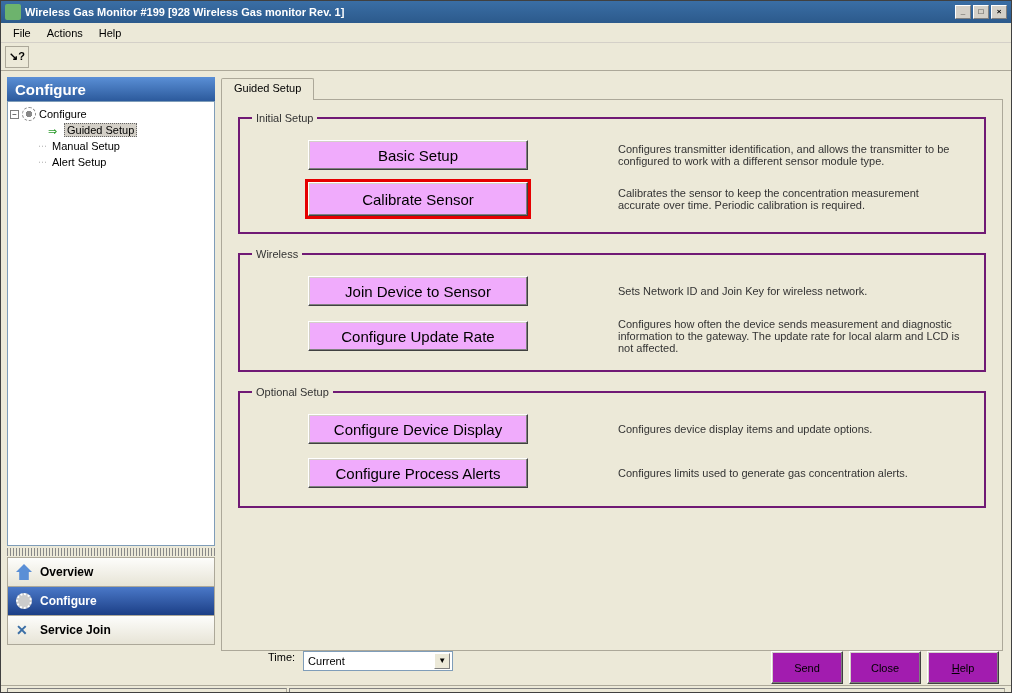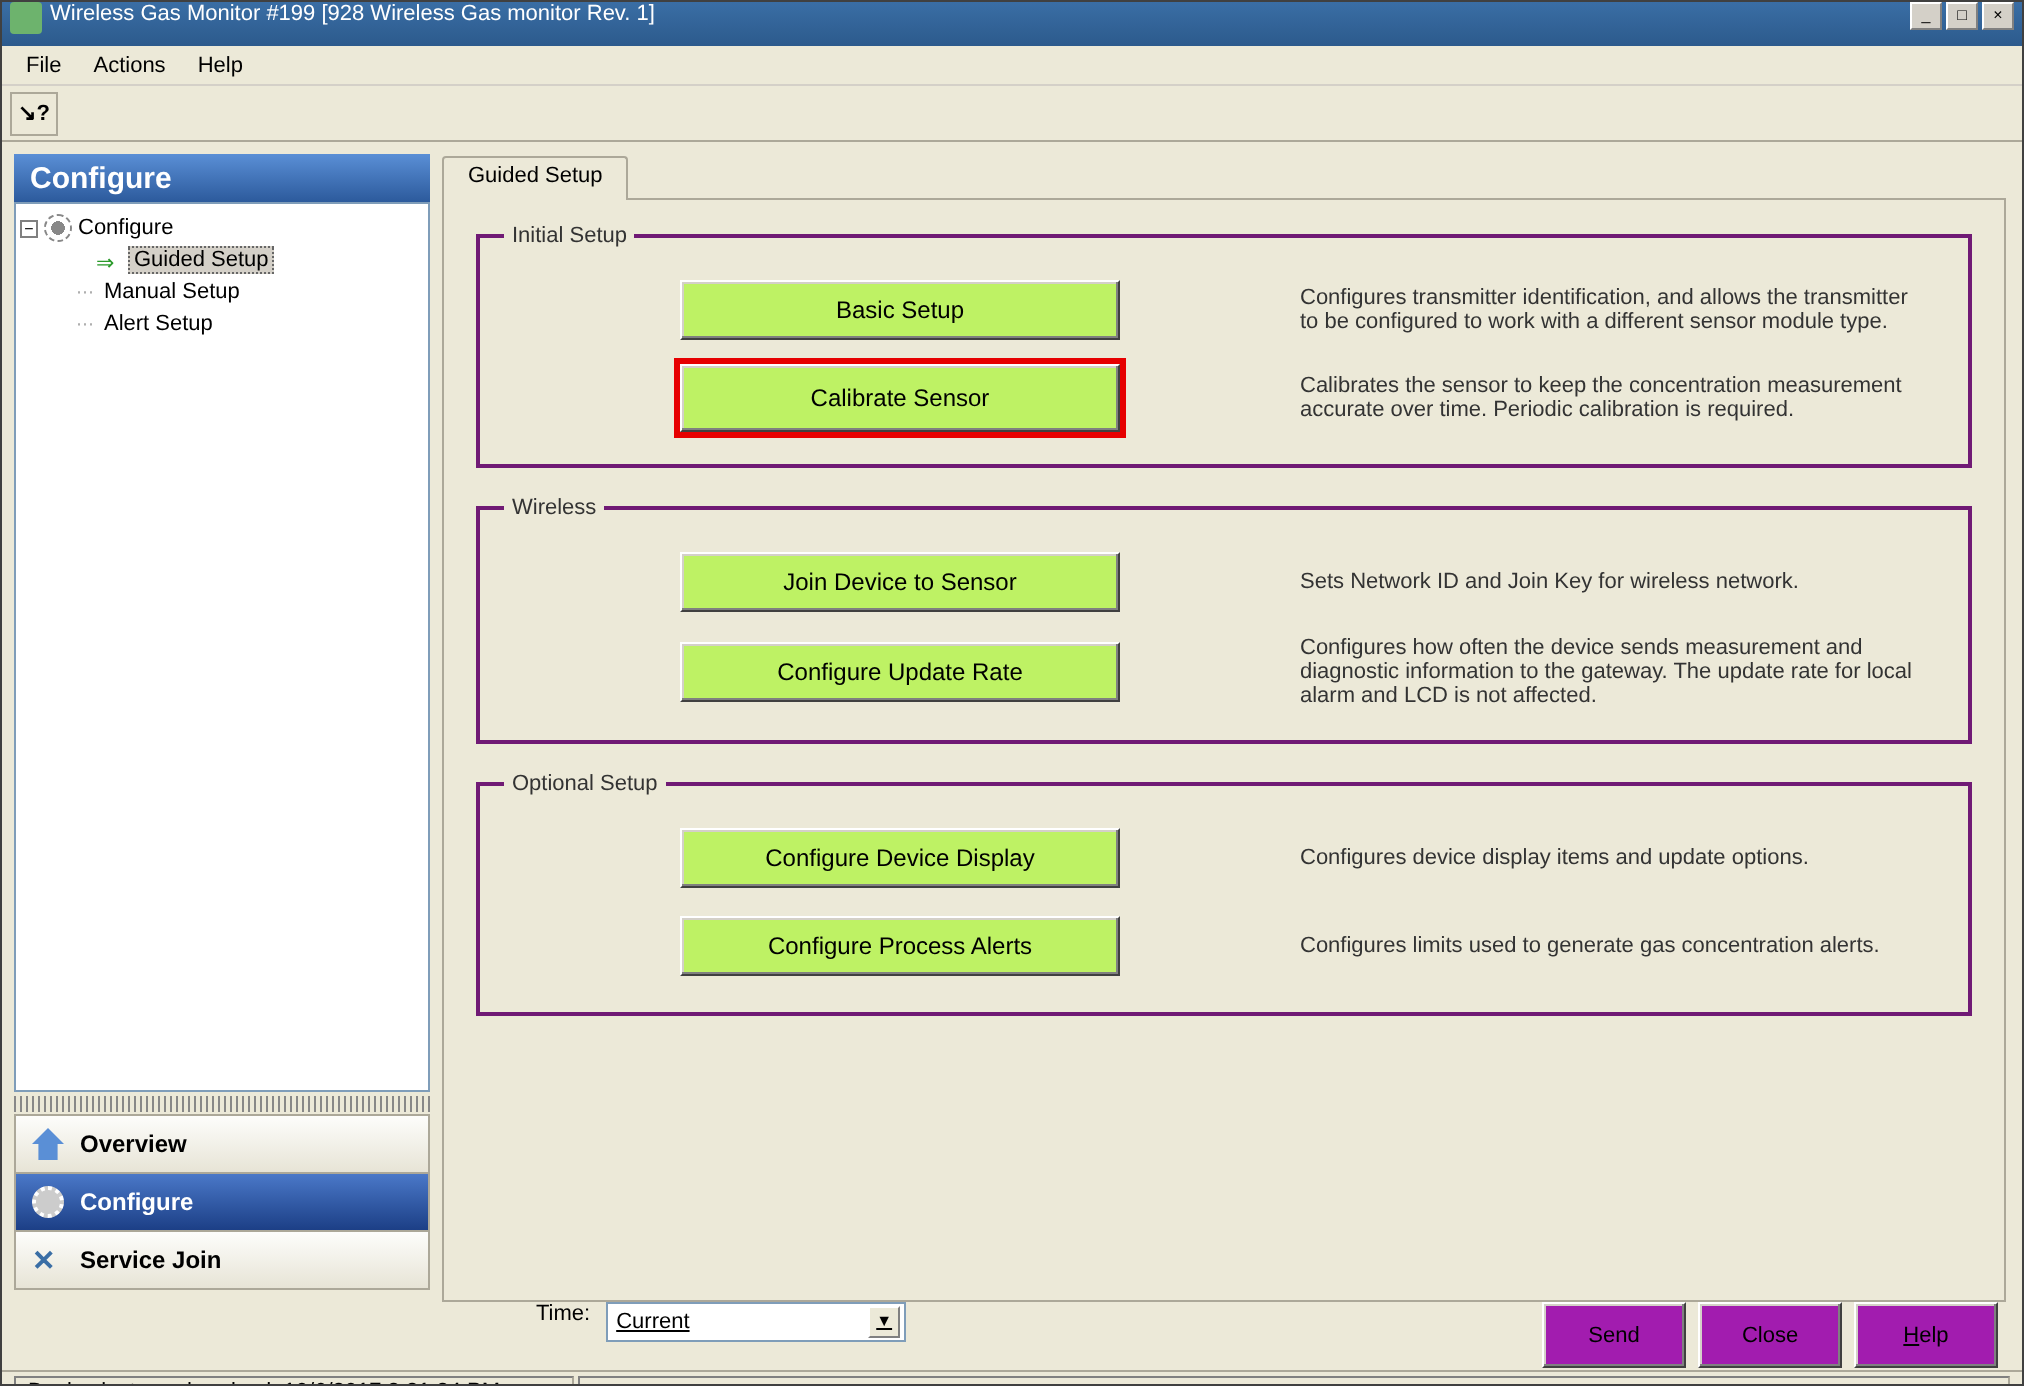--- a/index.html
+++ b/index.html
@@ -12,23 +12,23 @@
     height: 693px;
     overflow: hidden;
     border: 1px solid #404040;
   }
   
   .titlebar {
     height: 22px;
     background: linear-gradient(to bottom, #3a6ea5 0%, #2c5a8c 100%);
     color: white;
     display: flex;
-    align-items: flex-start;
+    align-items: center;
     padding: 0 4px;
-    font-weight: normal;
+    font-weight: bold;
     position: relative;
   }
   .titlebar .app-icon {
     width: 16px; height: 16px;
     margin-right: 4px;
     display: inline-block;
     background: #6db36d;
     border-radius: 2px;
   }
   .titlebar .title-text { flex: 1; }
@@ -221,28 +221,28 @@
   .row {
     display: flex;
     align-items: center;
     margin-bottom: 10px;
     min-height: 34px;
   }
   .row:last-child { margin-bottom: 0; }
   .action-btn {
     width: 220px;
     height: 30px;
-    margin-left: 88px;
-    background: #bef264;
+    margin-left: 56px;
+    background: #f0abfc;
     border: 1px solid #404040;
     border-top-color: #fff; border-left-color: #fff;
     box-shadow: inset -1px -1px 0 #808080, inset 1px 1px 0 #d4d0c8;
     cursor: pointer;
     font-family: Tahoma, Arial, sans-serif;
-    font-size: 12px;
+    font-size: 15px;
     text-align: center;
   }
   .action-btn.highlighted {
     outline: 3px solid #e60000;
     outline-offset: 0;
     height: 34px;
   }
   .row .desc {
     flex: 1;
     margin-left: 90px;
@@ -258,21 +258,20 @@
     gap: 6px;
   }
   .time-label { margin-left: 255px; margin-right: 2px; }
   .time-select {
     width: 150px; height: 20px;
     border: 1px solid #7f9db9;
     background: white;
     display: flex; align-items: center; justify-content: space-between;
     padding: 0 2px 0 4px;
     cursor: pointer;
-    text-decoration: underline;
   }
   .time-select .dd {
     width: 16px; height: 16px;
     background: #ece9d8;
     border: 1px solid #808080;
     border-top-color: #fff; border-left-color: #fff;
     text-align: center; font-size: 8px; line-height: 14px;
   }
   .spacer-flex { flex: 1; }
   .std-btn {

